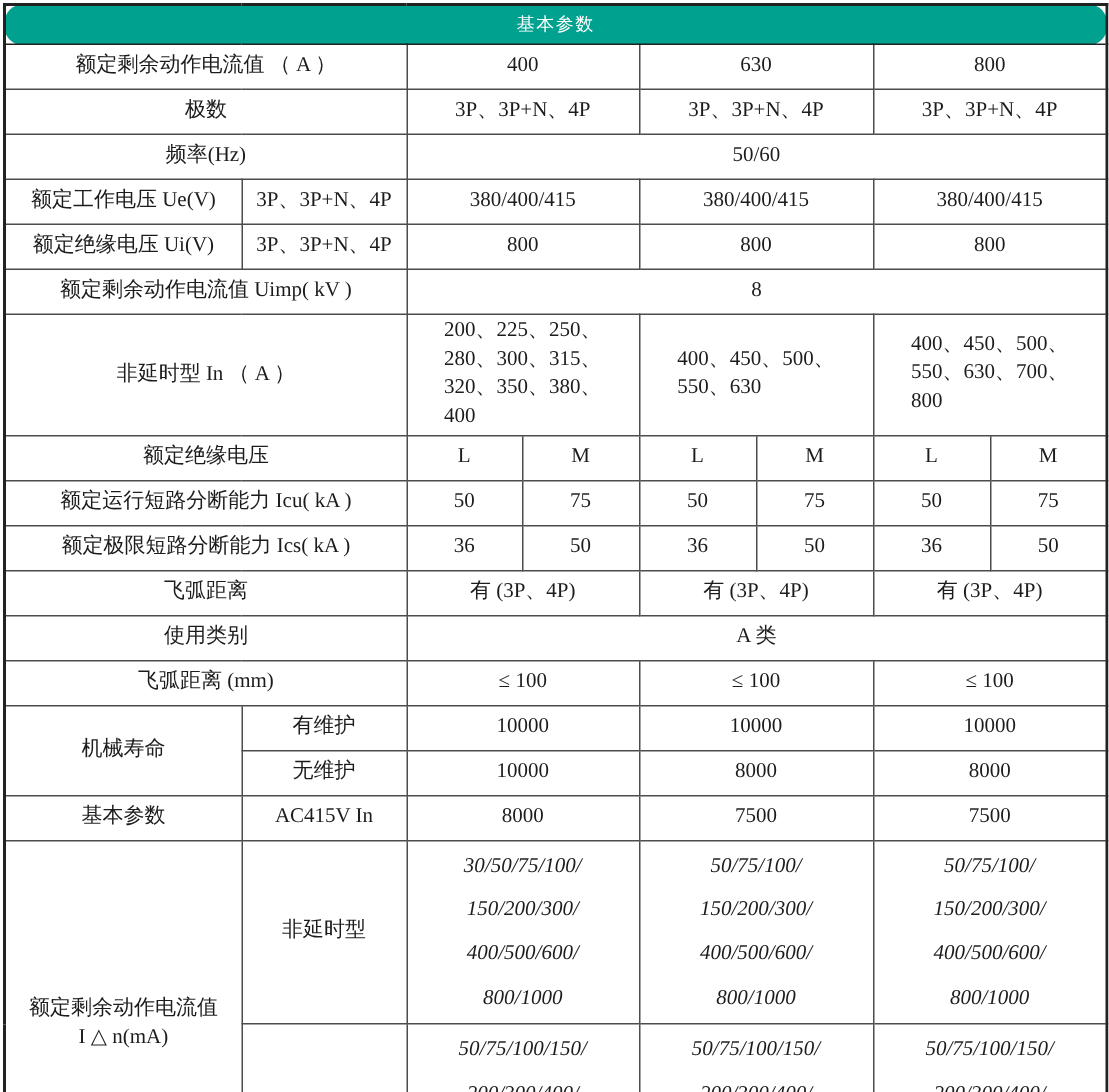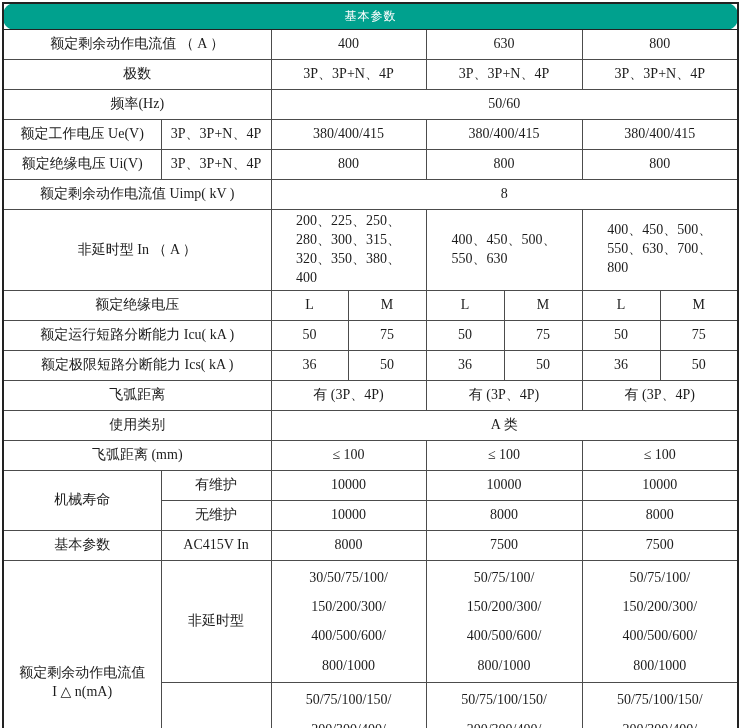--- a/index.html
+++ b/index.html
@@ -26,21 +26,21 @@
     font-size:12px; height:21px; letter-spacing:1px;
     border-color:#222222;
     border-radius:12px;
   }
   .pre { white-space:pre-line; }
   tr.r-in td { height:70px; }
   tr.r-nd td { height:106px; }
   tr.r-d  td { height:92px; }
   td.list { text-align:center; }
   td.list span { display:inline-block; text-align:left; white-space:pre-line; line-height:1.35; }
-  td.wide-line { line-height:2.1; }
+  td.wide-line { line-height:2.1;font-style:italic; }
 </style>
 </head>
 <body>
 
 <div class="wrap">
   <table class="params">
     <colgroup>
       <col style="width:158px">
         <col style="width:110px">
       <col style="width:77px">

